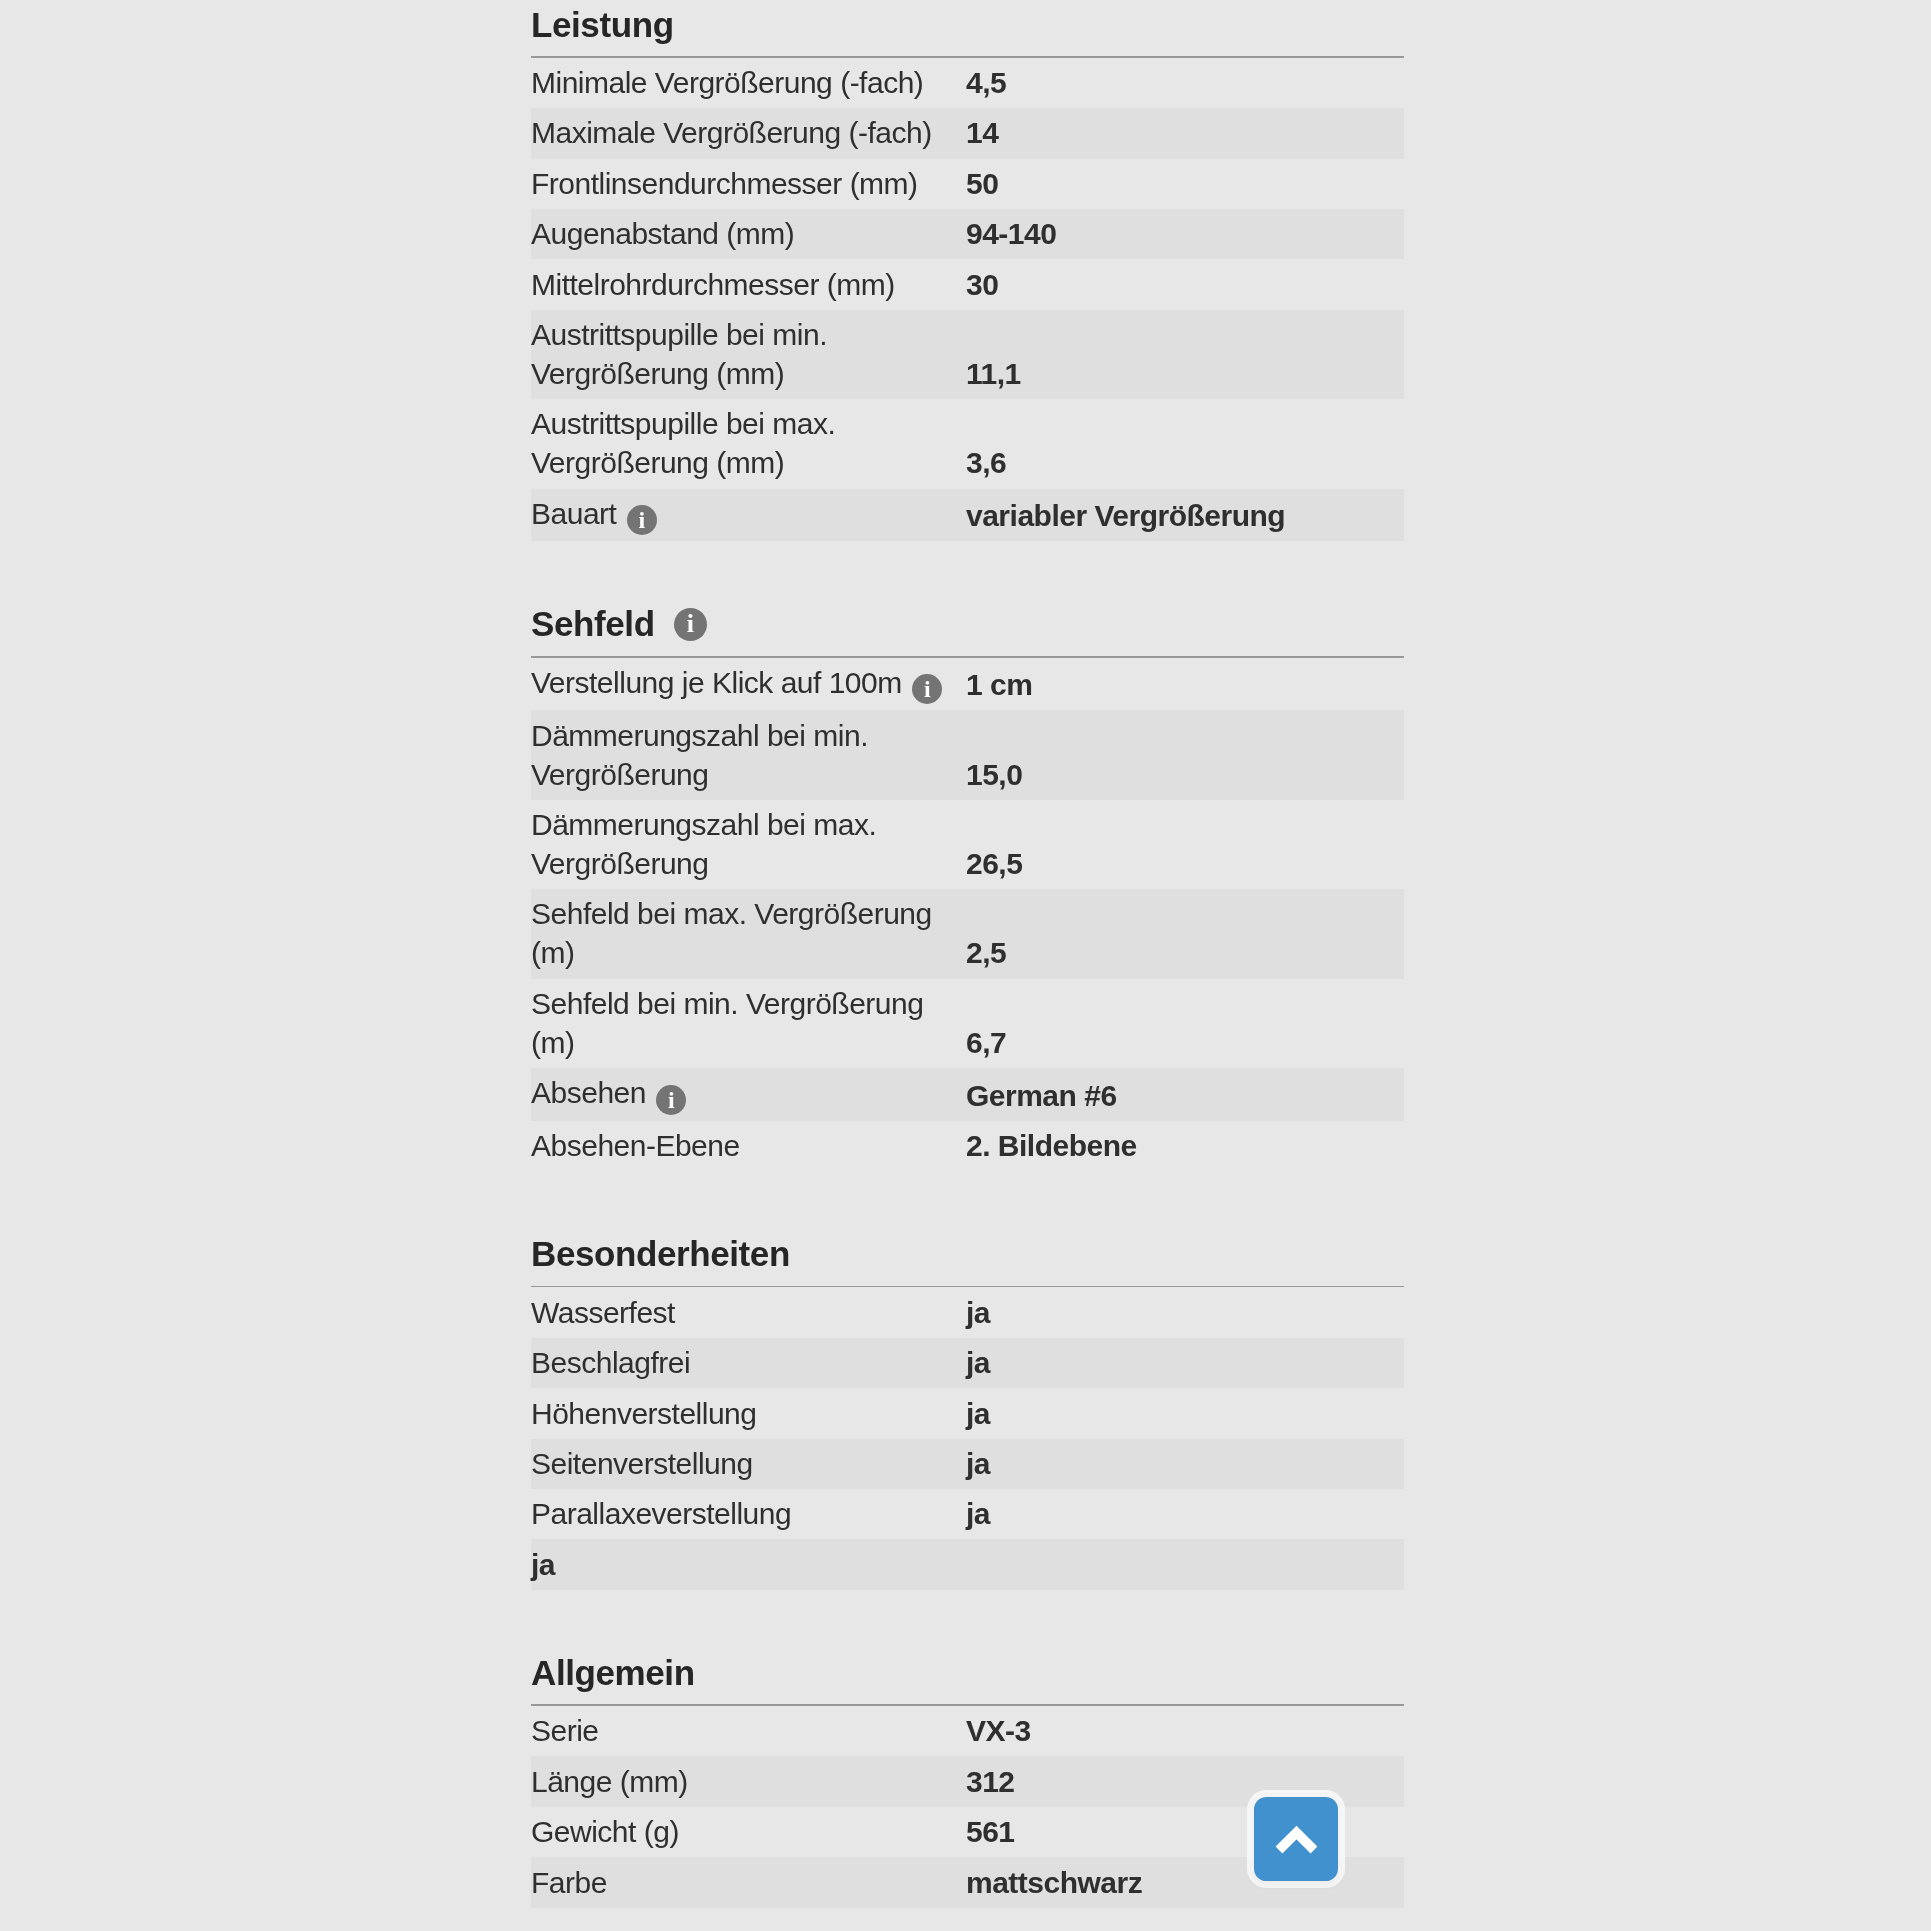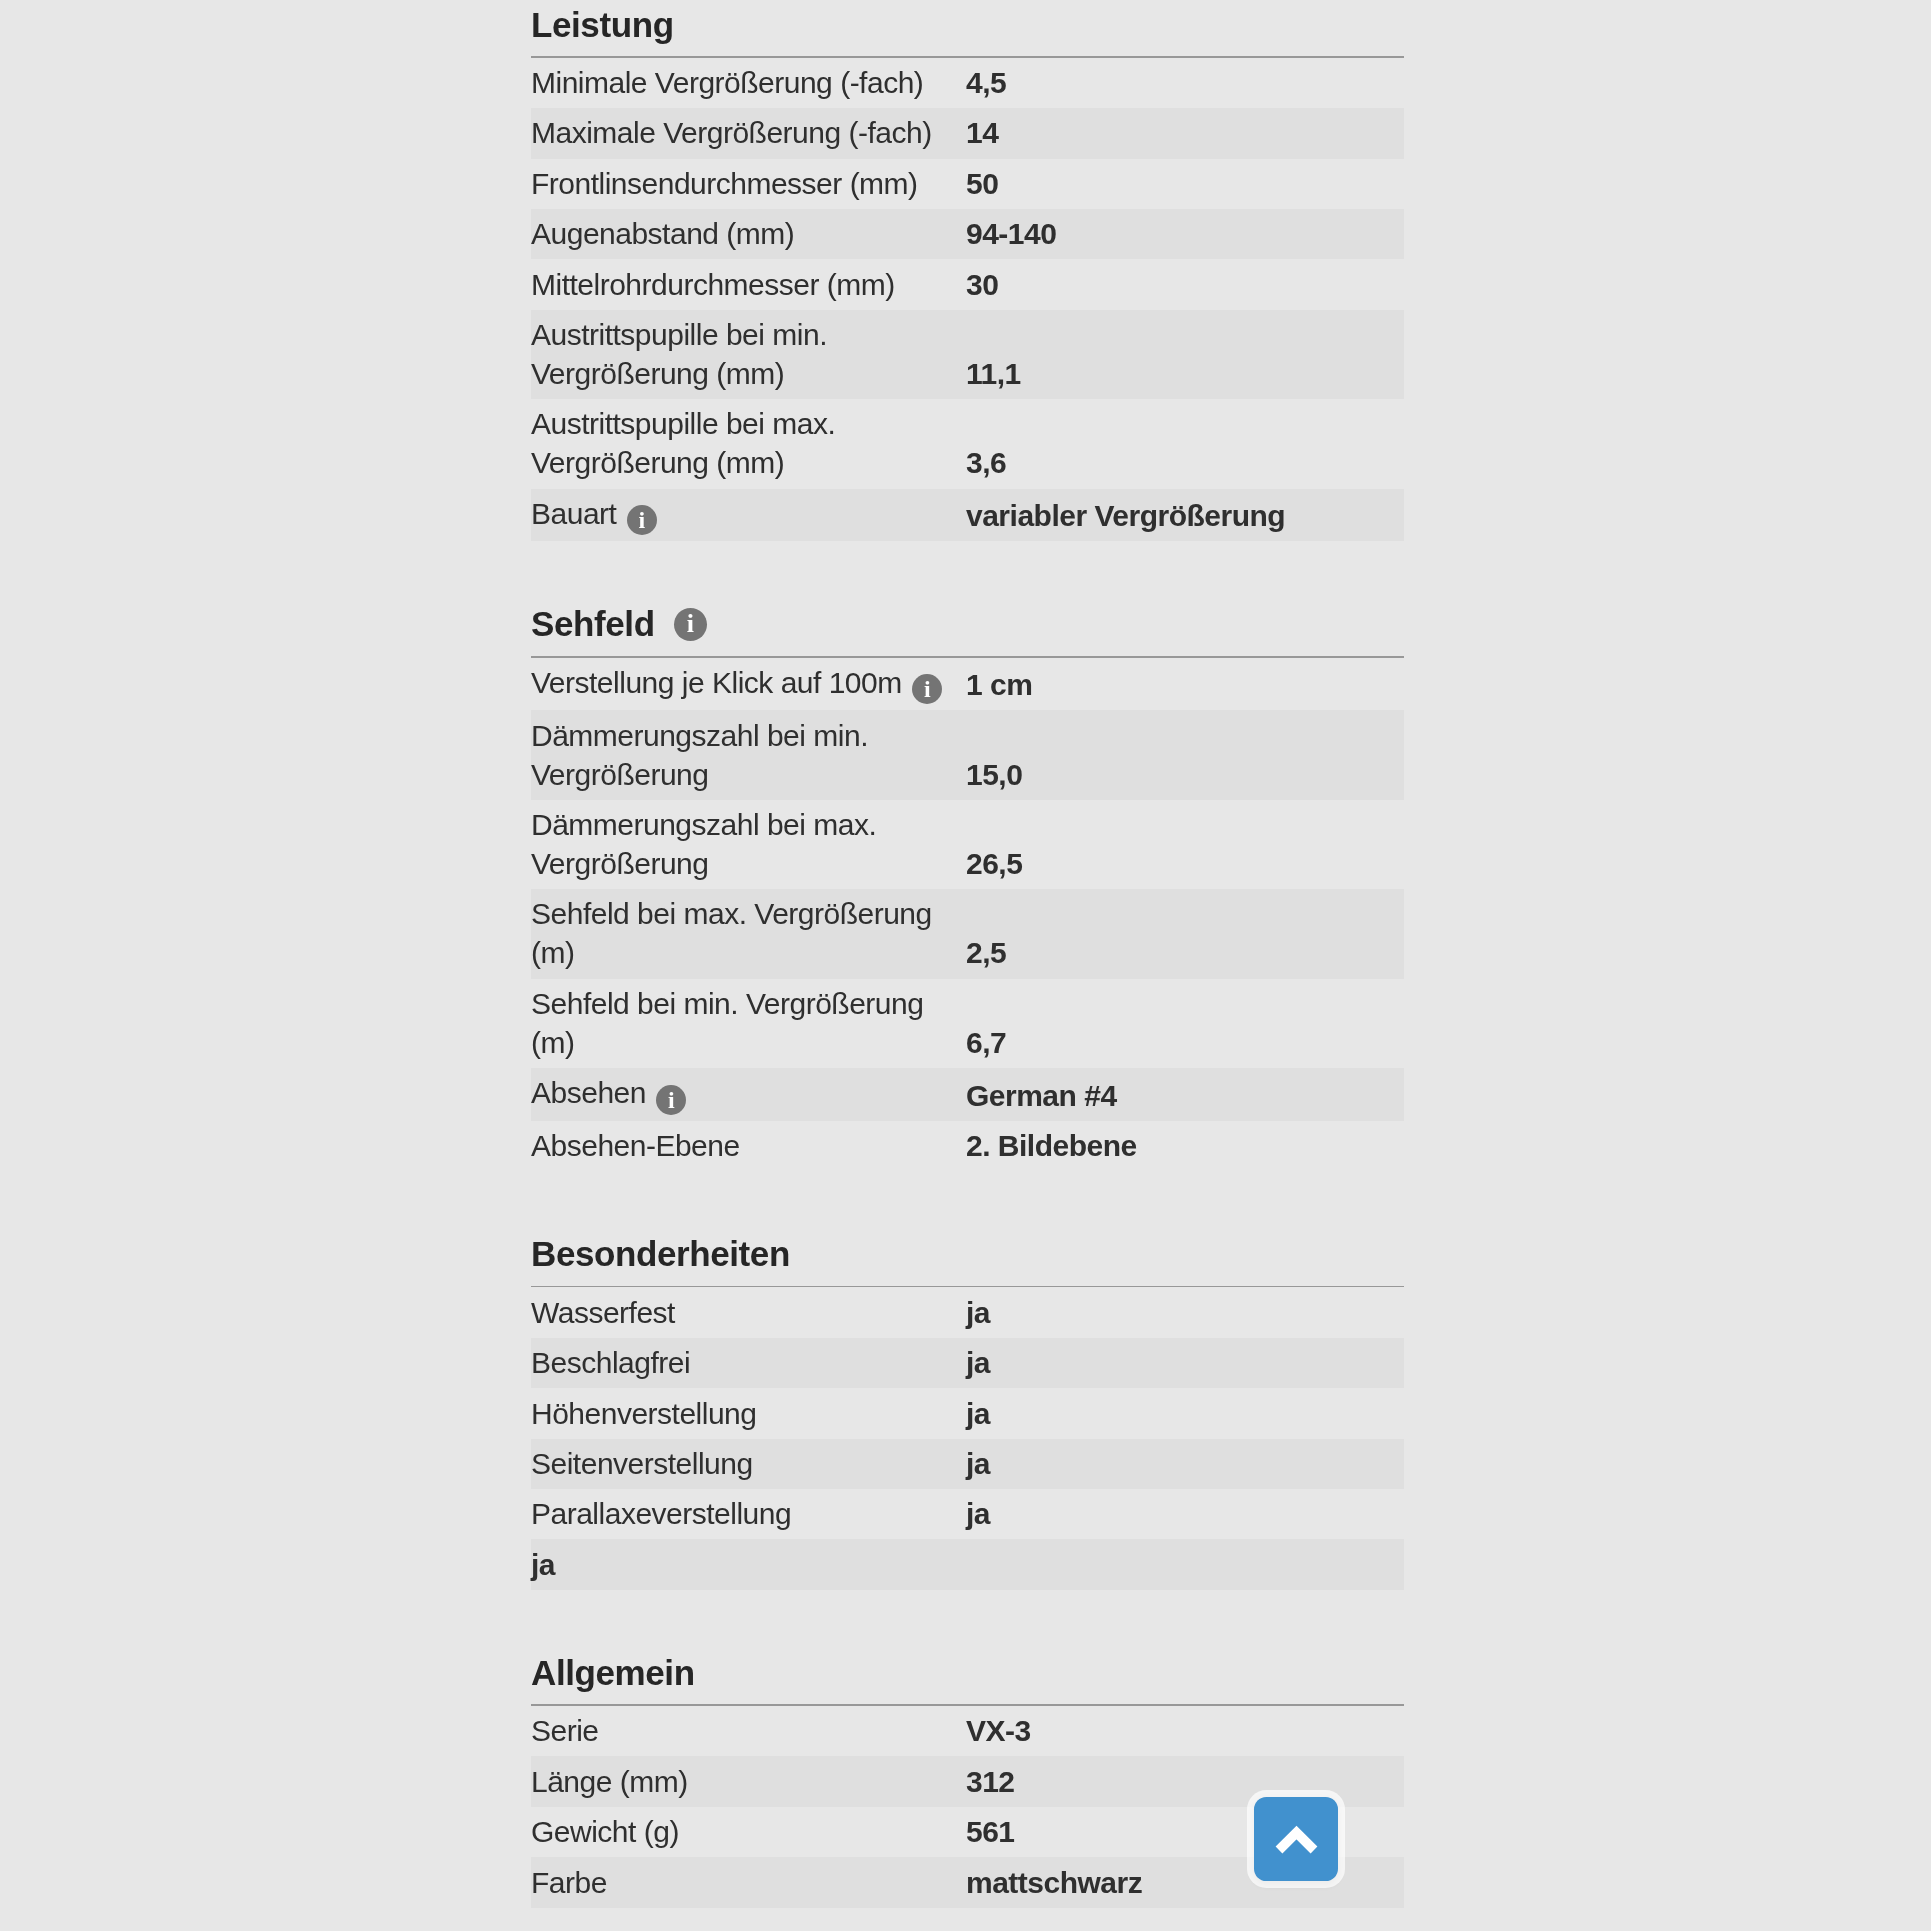--- a/index.html
+++ b/index.html
@@ -183,21 +183,21 @@
 (m)</div>
         <div class="value">2,5</div>
       </div>
       <div class="row">
         <div class="label">Sehfeld bei min. Vergrößerung
 (m)</div>
         <div class="value">6,7</div>
       </div>
       <div class="row">
         <div class="label"><span>Absehen</span><span class="info-icon">i</span></div>
-        <div class="value">German #4</div>
+        <div class="value">German #6</div>
       </div>
       <div class="row">
         <div class="label">Absehen-Ebene</div>
         <div class="value">2. Bildebene</div>
       </div>
     </div>
   </div>
 
   <div class="section">
     <div class="section-title">

